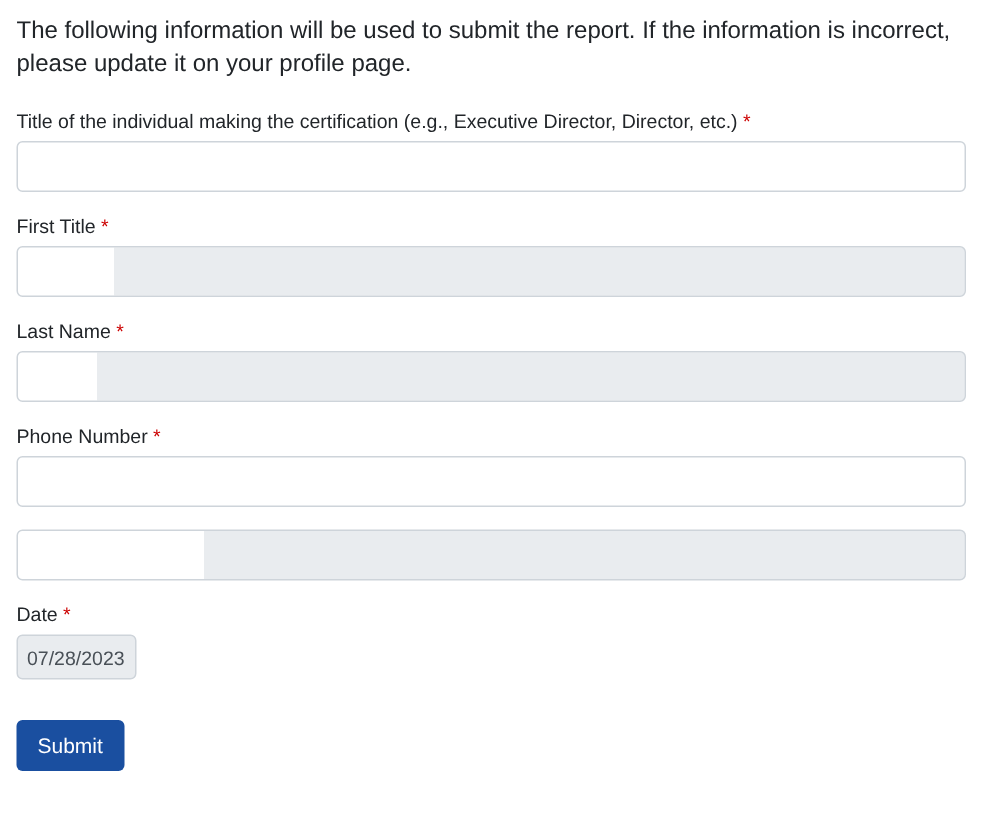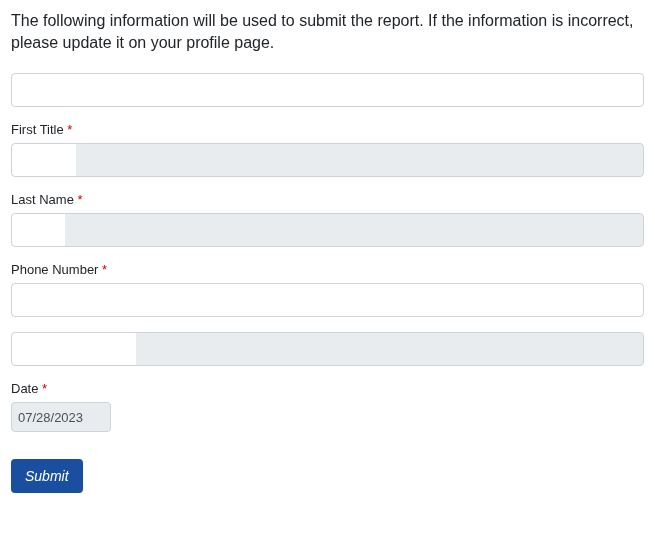--- a/index.html
+++ b/index.html
@@ -37,49 +37,51 @@
       color: #212529;
     }
     .text-input.readonly {
       background: #e9ecef;
       color: #495057;
     }
     .text-input.readonly.with-mask {
       background: linear-gradient(to right, #fff 0, #fff var(--mask-w, 60px), #e9ecef var(--mask-w, 60px), #e9ecef 100%);
     }
     .date-input {
-      width: 100px;
+      width: 80px;
       height: 30px;
       border: 1px solid #ced4da;
       border-radius: 4px;
       background: #e9ecef;
       padding: 0 6px;
       font-size: 13px;
       color: #495057;
     }
     .submit-btn {
       background: #1a4fa0;
       color: #fff;
       border: none;
       border-radius: 4px;
       padding: 9px 14px;
       font-size: 14px;
       cursor: pointer;
       margin-top: 12px;
-      font-style: italic;
     }
   </style>
 </head>
 <body>
 
 
 
 <div class="heading">The following information will be used to submit the report. If the information is incorrect, please update it on your profile page.</div>
 
 <div class="form-group">
+  <label class="form-label">
+    <span>Title of the individual making the certification (e.g., Executive Director, Director, etc.) </span><span class="req">*</span>
+  </label>
   <input class="text-input" type="text" value="" style="">
 </div>
 
 <div class="form-group">
   <label class="form-label">
     <span>First Title </span><span class="req">*</span>
   </label>
   <input class="text-input readonly with-mask" style="--mask-w: 64px;" type="text" readonly="" value="">
 </div>
 

